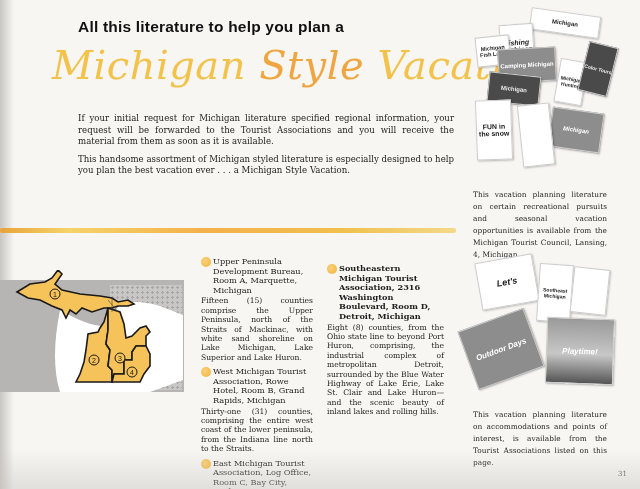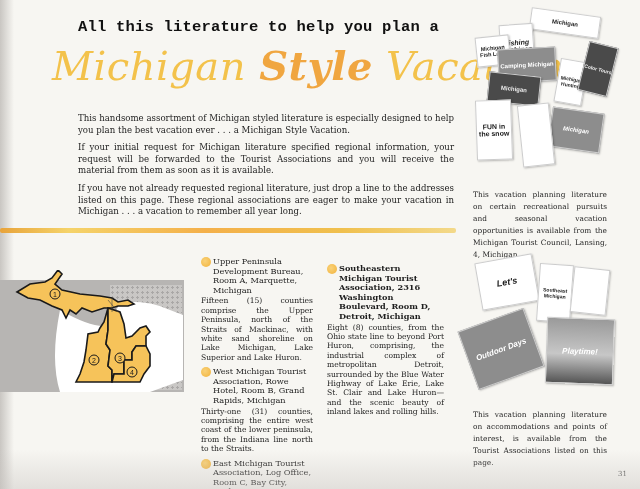--- a/index.html
+++ b/index.html
@@ -14,32 +14,32 @@
       position: absolute; left: 0; top: 0; width: 14px; height: 489px;
       background: linear-gradient(to right, #c9c6c2, rgba(247,246,242,0));
     }
     .page-shade-bottom {
       position: absolute; left: 0; bottom: 0; width: 640px; height: 40px;
       background: linear-gradient(to bottom, rgba(247,246,242,0), rgba(200,196,192,0.45));
       pointer-events: none;
     }
     .headline {
       position: absolute; left: 78px; top: 18px;
-      font-family: Liberation Mono, monospace;
+      font-family: Liberation Sans, sans-serif;
       font-weight: bold; font-size: 15.5px; letter-spacing: 0.2px;
       color: #111;
     }
     .script-title {
       position: absolute; left: 52px; top: 42px;
       font-family: "DejaVu Serif", serif;
       font-style: italic; font-size: 40px; letter-spacing: 0.5px;
       color: #f3c24b;
       white-space: nowrap;
     }
-    .script-title .accent { color: #f0a640; font-weight: bold; }
+    .script-title .accent { color: #f0a640; }
     .intro {
       position: absolute; left: 78px; top: 113px; width: 376px;
       font-size: 8.6px; line-height: 11.6px; text-align: justify;
     }
     .intro p { margin-bottom: 6px; }
     .divider-bar {
       position: absolute; left: 0; top: 228px; width: 456px; height: 5px;
       background: linear-gradient(to right, #e8a33a, #f5d36a 15%, #f4b04a 45%, #f0c04e 75%, #f3d98a);
       border-radius: 2px;
     }
@@ -83,23 +83,22 @@
 </head>
 <body>
 
 <div class="page-shade-left"></div>
 
 <div class="headline">All this literature to help you plan a</div>
 
 <div class="script-title"><span>Michigan </span><span class="accent">Style</span><span> Vacation</span></div>
 
 <div class="intro">
+  <p>If your initial request for Michigan literature specified regional information, your request will be forwarded to the Tourist Associations and you will receive the material from them as soon as it is available.</p>
   <p>This handsome assortment of Michigan styled literature is especially designed to help you plan the best vacation ever . . . a Michigan Style Vacation.</p>
-  <p>If your initial request for Michigan literature specified regional information, your request will be forwarded to the Tourist Associations and you will receive the material from them as soon as it is available.</p>
-  <p>If you have not already requested regional literature, just drop a line to the addresses listed on this page. These regional associations are eager to make your vacation in Michigan . . . a vacation to remember all year long.</p>
 </div>
 
 <div class="divider-bar"></div>
 
 <div class="map-panel"></div>
 <div class="map-lake-grid"></div>
 <svg class="map-svg" width="190" height="125" viewBox="0 0 190 125">
 
   <path d="M60 40 Q95 60 110 55 L120 32 Q150 30 170 40 L183 45 L183 110 L150 122 L60 122 Q50 90 60 40 Z" fill="#ffffff"></path>
 

